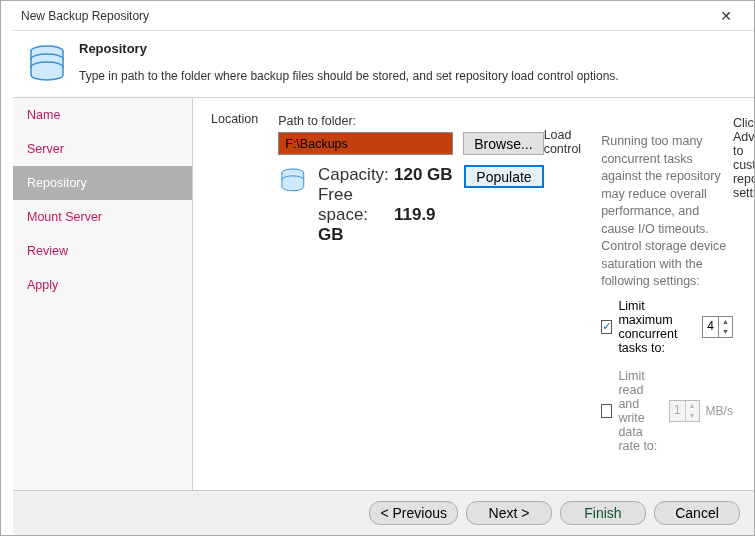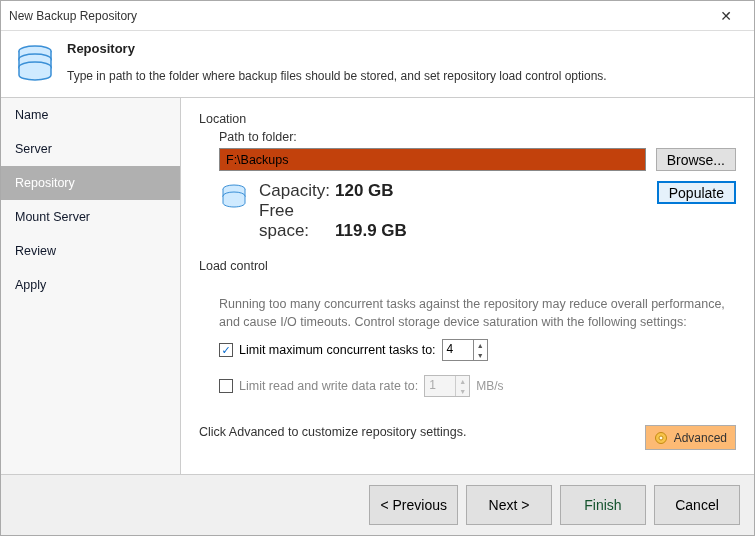--- a/index.html
+++ b/index.html
@@ -3,20 +3,21 @@
 <meta charset="utf-8">
 <style>
   * { box-sizing: border-box; font-family: "Segoe UI", Arial, sans-serif; }
   html, body { margin: 0; padding: 0; background: #fff; }
   .window {
     width: 755px; height: 536px;
     background: #fff;
     border: 1px solid #aaa;
     display: flex; flex-direction: column;
     position: relative;
+    padding-left: 12px;
   }
   .titlebar {
     height: 30px; display: flex; align-items: center;
     padding: 0 8px; font-size: 12px; color: #333;
     border-bottom: 1px solid #ddd;
     background: #fff;
   }
   .titlebar .spacer { flex: 1; }
   .close-btn {
     width: 40px; height: 28px; text-align: center;
@@ -35,30 +36,30 @@
   .header-title { font-weight: bold; font-size: 13px; color: #222; }
   .header-desc { font-size: 12px; color: #333; margin-top: 13px; }
   .body {
     flex: 1; display: flex; min-height: 0;
   }
   .sidebar {
     width: 180px; border-right: 1px solid #ccc;
     background: #f7f7f7;
   }
   .side-item {
-    font-size: 12.5px; color: #0f172a;
+    font-size: 12.5px; color: #be185d;
     padding: 10px 14px; cursor: default;
   }
   .side-item.selected {
     background: #b0b0b0; color: #fff;
   }
   .content {
     flex: 1; padding: 12px 18px 12px 18px;
     overflow: hidden; position: relative;
-    display: flex; flex-direction: column;
+    display: flex; flex-direction: row;
   }
   .group-label { font-size: 12.5px; color: #333; margin-top: 2px; }
   .sub { margin-left: 20px; margin-top: 4px; }
   .path-label { font-size: 12.5px; color: #333; }
   .row { display: flex; align-items: center; margin-top: 4px; gap: 10px; }
   .path-input {
     flex: 1; height: 23px; font-size: 12.5px;
     border: 1px solid #888; padding: 2px 6px;
     background: #c2410c;
   }
@@ -102,21 +103,21 @@
              border:1px solid #adadad; background:#fdba74;
              display:flex; align-items:center; justify-content:center;
              gap:6px; font-size:12px; padding:0 8px;}
   .gear { width:14px; height:14px; }
   .footer {
     border-top: 1px solid #ccc;
     padding: 10px 14px;
     display: flex; justify-content: flex-end; gap: 8px;
     background:#f0f0f0;
   }
-  .footer .btn { min-width: 86px; height: 40px; }
+  .footer .btn { min-width: 86px; height: 24px; border-radius: 11px; }
   .footer .btn.disabled { color: #14532d; }
 </style>
 </head>
 <body>
 
 <div class="window">
   <div class="titlebar">
     <span>New Backup Repository</span>
     <span class="spacer"></span>
     <div class="close-btn">

